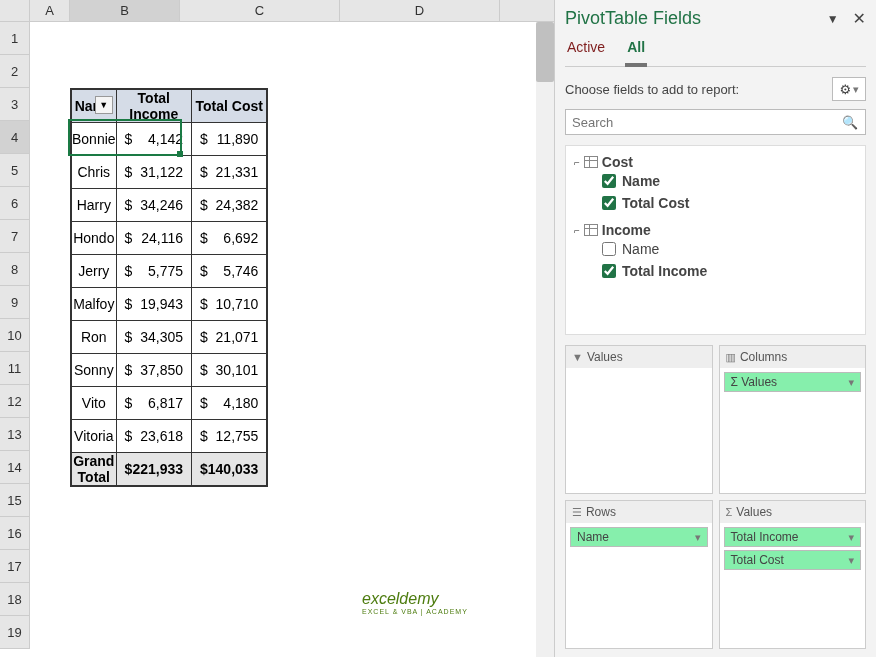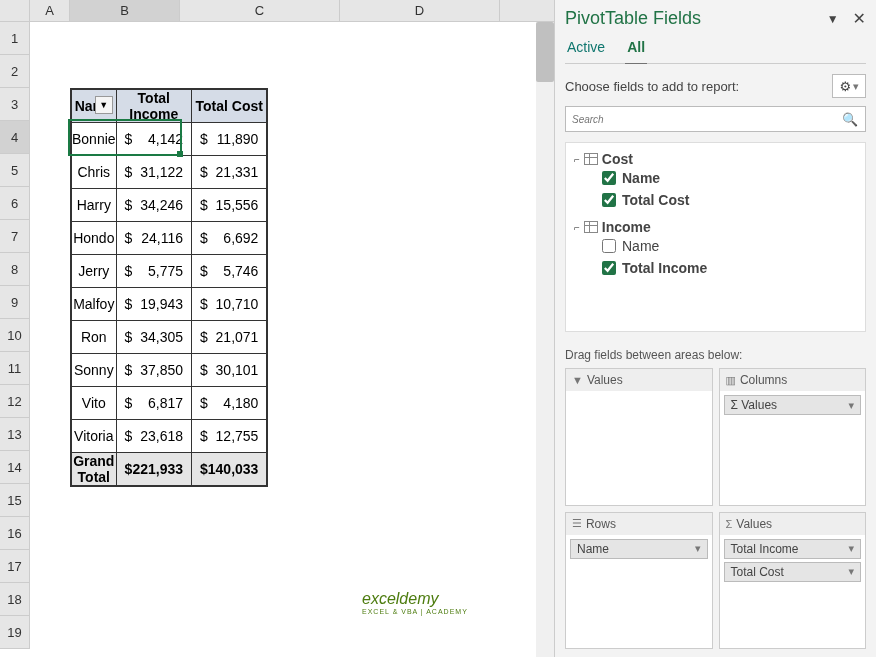--- a/index.html
+++ b/index.html
@@ -36,41 +36,41 @@
 .vthumb { position:absolute; top:0; width:100%; height:60px; background:#c0c0c0; border-radius:2px; }
 .varrow { position:absolute; top:2px; left:0; right:0; text-align:center; font-size:9px; color:#666; }
 .watermark { position: absolute; left: 362px; top: 590px; font-size: 16px; color: #4d7c0f; font-style: italic; font-weight:400;}
 .watermark small { display:block; font-size:7px; font-style: normal; letter-spacing:1px;}
 
 .panel { width: 322px; background: #f3f3f3; border-left: 1px solid #ccc; display: flex; flex-direction: column; padding: 8px 10px; font-size: 13px; color: #444; }
 .panel-header { display: flex; align-items: center; justify-content: space-between; margin-bottom: 6px; }
 .panel-title { font-size: 18px; color: #217346; font-weight: 400; }
 .panel-ctrl { display:flex; gap:14px; align-items:center; }
 .tabs { display: flex; gap: 18px; border-bottom: 1px solid #ccc; margin-bottom: 10px; font-size:14px;}
-.tab { padding: 4px 2px 8px; cursor: pointer; color: #0f766e;}
-.tab.active { color: #217346; border-bottom: 1px solid #737373; font-weight: 600; margin-bottom:-1px;}
+.tab { padding: 4px 2px 8px; cursor: pointer; color: #7f1d1d;}
+.tab.active { color: #217346; border-bottom: 4px solid #737373; font-weight: 600; margin-bottom:-1px;}
 .choose-row { display: flex; justify-content: space-between; align-items: center; margin-bottom: 8px; }
 .gear-btn { width: 34px; height: 24px; border: 1px solid #bbb; background: #fff; display: flex; align-items: center; justify-content: center; gap:2px;}
 .search-box { display: flex; border: 1px solid #bbb; background: #fff; height: 26px; align-items: center; padding: 0 6px; margin-bottom: 10px; }
-.search-box input { flex: 1; border: none; outline: none; font-style: italic; color: #0f172a; font-size: 10px; }
+.search-box input { flex: 1; border: none; outline: none; color: #0f172a; font-size: 13px; }
 .field-list { flex: 0 0 auto; background: #fff; border: 1px solid #ddd; padding: 8px; margin-bottom: 10px; height:190px; overflow:auto;}
 .tree-grp { margin-bottom: 8px; }
 .tree-hdr { display: flex; align-items: center; gap: 4px; font-weight: bold; font-size:14px;}
 .tree-item { display: flex; align-items: center; gap: 6px; padding: 3px 0 3px 28px; font-size:14px;}
 .tree-item input { width: 14px; height: 14px; accent-color: #217346;}
 .tbl-icon { display:inline-block; width:14px; height:12px; background: linear-gradient(#fff,#fff); border:1px solid #888; position:relative;}
 .tbl-icon::before{content:"";position:absolute;top:3px;left:0;right:0;height:1px;background:#888;}
 .tbl-icon::after{content:"";position:absolute;top:0;bottom:0;left:4px;width:1px;background:#888;}
 .corner-sym{font-size:10px;color:#666;}
 .drag-lbl { font-size: 12px; color: #555; margin: 6px 0; }
 .areas { display: grid; grid-template-columns: 1fr 1fr; grid-template-rows: 1fr 1fr; gap: 6px; flex:1;}
 .area-box { background: #fff; border: 1px solid #ccc; display: flex; flex-direction: column; }
 .area-hdr { padding: 4px 6px; font-size: 12px; color: #555; background: #eee; display:flex; align-items:center; gap:4px;}
 .area-body { flex: 1; padding: 4px; }
-.pill { background: #e5e5e5; border: 1px solid #bbb; font-size: 12px; padding: 2px 6px; margin-bottom: 3px; display: flex; justify-content: space-between; align-items: center; gap: 28px; }
+.pill { background: #86efac; border: 1px solid #bbb; font-size: 12px; padding: 2px 6px; margin-bottom: 3px; display: flex; justify-content: space-between; align-items: center; gap: 28px; }
 .ico{font-size:11px;color:#777;}
 </style>
 </head>
 <body>
 
 <div class="sheet-area">
   <div class="col-headers">
     <div class="corner"></div>
     <div id="colhdrs" style="display: flex;">
         <div class="col-h col-A" style="width: 40px; display: inline-block;">A</div>
@@ -146,21 +146,21 @@
                 <td class="td-name">Harry</td>
                 <td class="td-money">
                   <div class="money-wrap">
                     <span>$</span>
                     <span>34,246</span>
                   </div>
                 </td>
                 <td class="td-money">
                   <div class="money-wrap">
                     <span>$</span>
-                    <span>15,556</span>
+                    <span>24,382</span>
                   </div>
                 </td>
               </tr>
               <tr>
                 <td class="td-name">Hondo</td>
                 <td class="td-money">
                   <div class="money-wrap">
                     <span>$</span>
                     <span>24,116</span>
                   </div>
@@ -340,21 +340,20 @@
         <div class="tree-item">
           <input type="checkbox" style=""> 
           <span style="">Name</span>
         </div>
         <div class="tree-item">
           <input type="checkbox" checked="" style=""> 
           <span style="font-weight:600">Total Income</span>
         </div>
       </div>
     </div>
-  <div class="drag-lbl">Drag fields between areas below:</div>
   <div class="areas">
     <div class="area-box">
       <div class="area-hdr">
           <span class="ico">▼</span>
           <span>Values</span>
         </div>
       <div class="area-body" id="area-filters"></div>
     </div>
     <div class="area-box">
       <div class="area-hdr">

